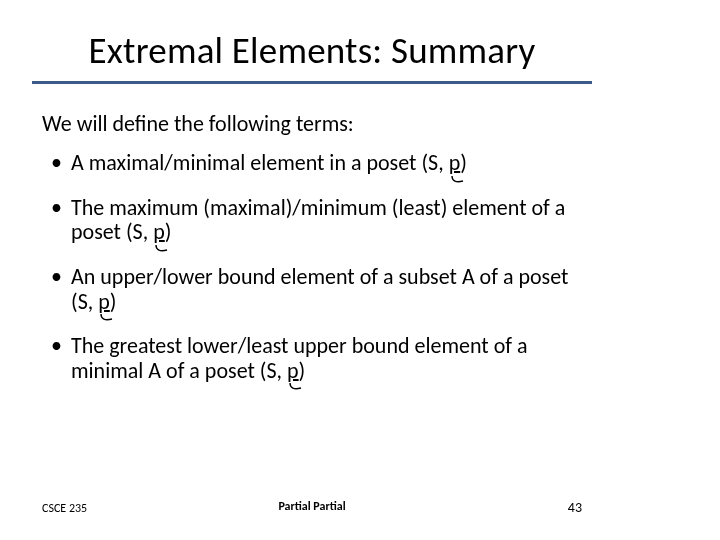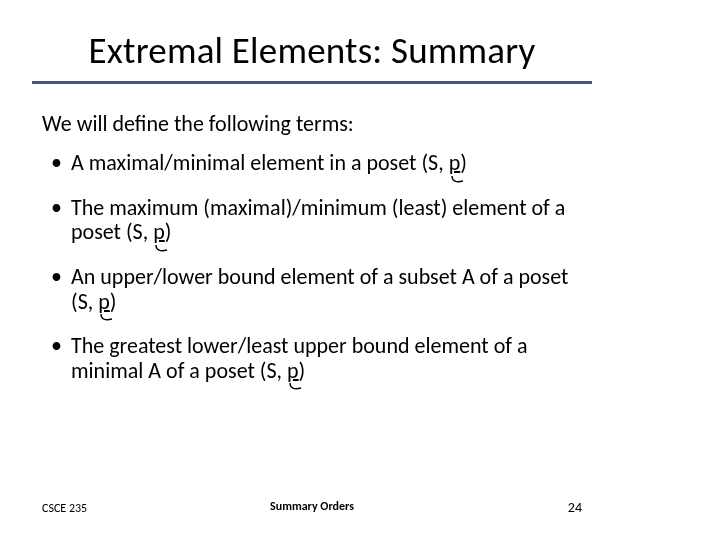--- a/index.html
+++ b/index.html
@@ -54,16 +54,16 @@
     </li>
     <li>
       <span>The greatest lower/least upper bound element of a minimal A of a poset (S, </span><span class="prec"><span class="p">p</span><svg class="hook" viewBox="0 0 13 10">
             <path d="M1 1 C 1 6, 5 8, 12 6" stroke="#000" stroke-width="1.4" fill="none"></path>
           </svg></span><span>)</span>
     </li>
   </ul>
 
   <div class="footer">
     <span class="left">CSCE 235</span>
-    <span class="center">Summary Orders</span>
-    <span class="right">24</span>
+    <span class="center">Partial Partial</span>
+    <span class="right">43</span>
   </div>
 </div>
 
 </body></html>

